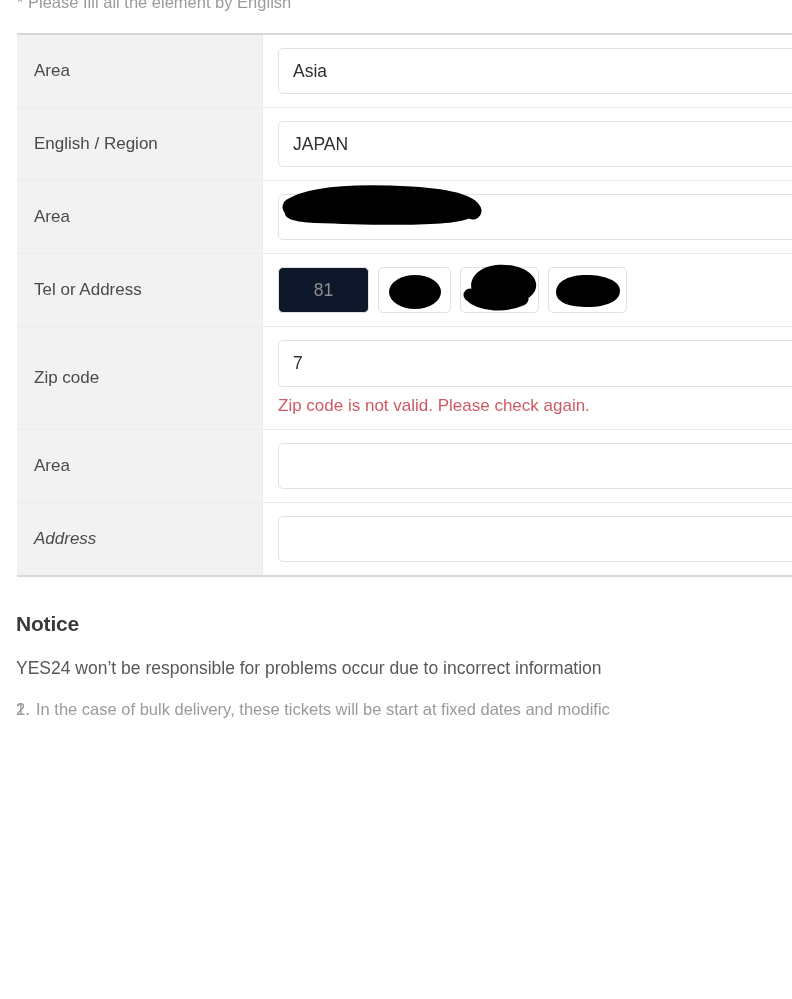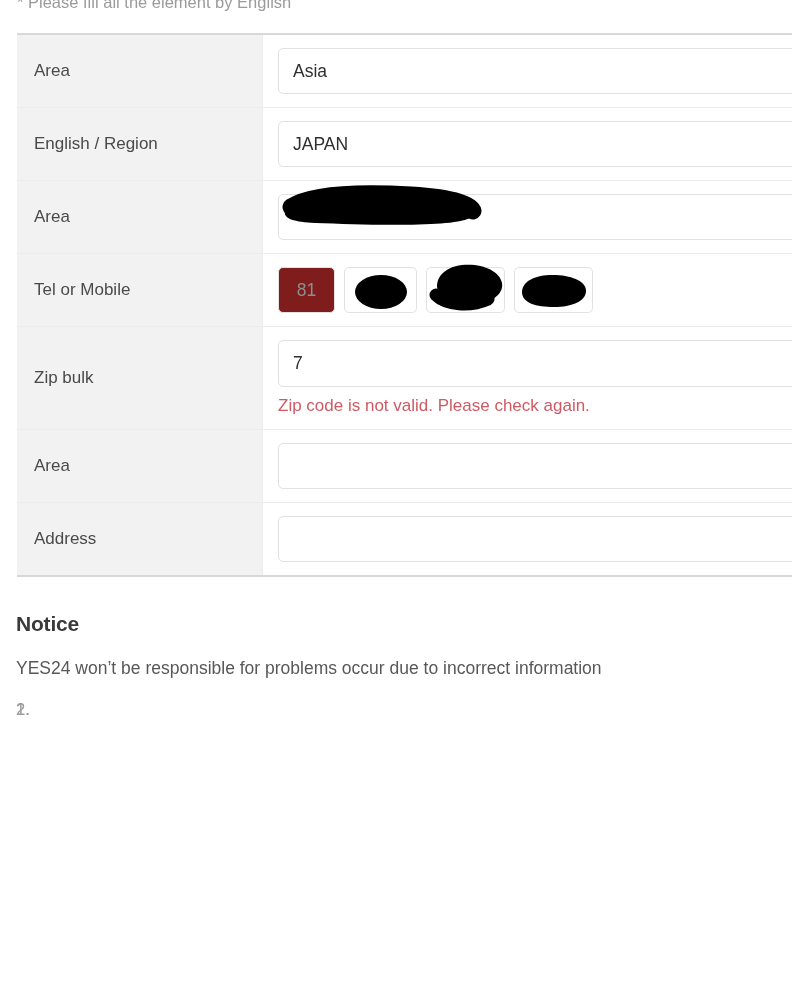--- a/index.html
+++ b/index.html
@@ -82,24 +82,24 @@
     background: #ffffff;
     font-family: "Liberation Sans", sans-serif;
     font-size: 17.5px;
     color: #2f2f2f;
     padding: 0 14px;
     outline: none;
   }
   .txt::placeholder { color: #b5b5b5; }
 
   .txt.readonlybox {
-    background: #7f1d1d;
+    background: #0f172a;
     color: #8e8e8e;
     text-align: center;
-    width: 57px;
+    width: 91px;
     padding: 0 6px;
   }
 
   
   .tel-group {
     display: flex;
     align-items: center;
     gap: 9px;
   }
   .tel-part {
@@ -204,21 +204,21 @@
           <input class="txt" type="text" value="" style="">
           <svg class="redact" style="left:8px; top:2px;" width="220" height="50" viewBox="0 0 220 50">
             <path d="M14,28 C16,14 34,8 58,7 C96,5 140,6 176,10 C196,12 210,18 208,27
                      C206,36 188,40 160,41 C120,43 78,41 44,40 C24,39 12,36 14,28 Z" fill="#000000"></path>
             <path d="M20,24 C40,11 90,9 140,12 C175,14 200,20 202,28" stroke="#000000" stroke-width="17" fill="none" stroke-linecap="round"></path>
           </svg>
         </td>
       </tr>
 
       <tr>
-        <th class="row-label" style="height:72px;">Tel or Mobile</th>
+        <th class="row-label" style="height:72px;">Tel or Address</th>
         <td class="row-field">
           <div class="tel-group">
 
             <input class="txt readonlybox" type="text" readonly="" value="81" style="">
 
             <div style="position:relative;">
               <input class="tel-part" type="text" value="" style="">
               <svg class="redact" style="left:8px; top:5px;" width="58" height="40" viewBox="0 0 58 40">
                 <ellipse cx="29" cy="20" rx="26" ry="17" fill="#000000"></ellipse>
               </svg>
@@ -239,52 +239,53 @@
                 <path d="M6,22 C6,10 22,4 40,5 C58,6 70,12 70,21 C70,31 56,37 38,37
                          C20,37 6,33 6,22 Z" fill="#000000"></path>
               </svg>
             </div>
 
           </div>
         </td>
       </tr>
 
       <tr>
-        <th class="row-label" style="height:93px;">Zip bulk</th>
+        <th class="row-label" style="height:93px;">Zip code</th>
         <td class="row-field">
           <div class="zip-wrap">
             <input class="txt zip-input" type="text" value="7" style="">
             <span class="error-msg">Zip code is not valid. Please check again.</span>
           </div>
         </td>
       </tr>
 
       <tr>
         <th class="row-label" style="height:71px;">Area</th>
         <td class="row-field">
           <input class="txt" type="text" value="" style="">
         </td>
       </tr>
 
       <tr>
-        <th class="row-label" style="height:71px;">Address</th>
+        <th class="row-label" style="height:71px;font-style:italic;">Address</th>
         <td class="row-field">
           <input class="txt" type="text" value="" style="">
         </td>
       </tr>
 
     </tbody>
   </table>
 
   <div class="notice">
     <h2 class="notice-title">Notice</h2>
     <p class="notice-lead">YES24 won’t be responsible for problems occur due to incorrect information</p>
     <ul class="notice-list">
       <li>
         <span class="num">1.</span>
       </li>
       <li>
         <span class="num">2.</span>
+        <span>In the case of bulk delivery, these tickets will be start at fixed dates and modific</span>
       </li>
     </ul>
   </div>
 
 </div>
 
 </body></html>

